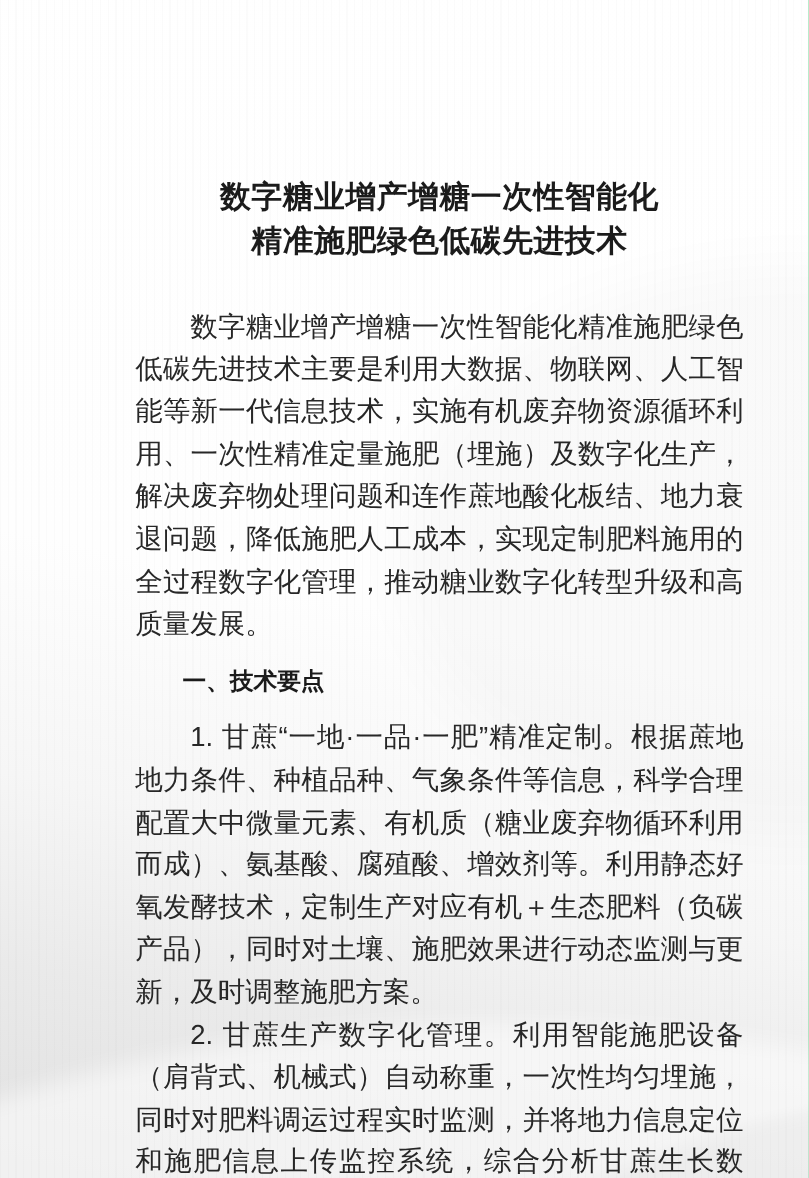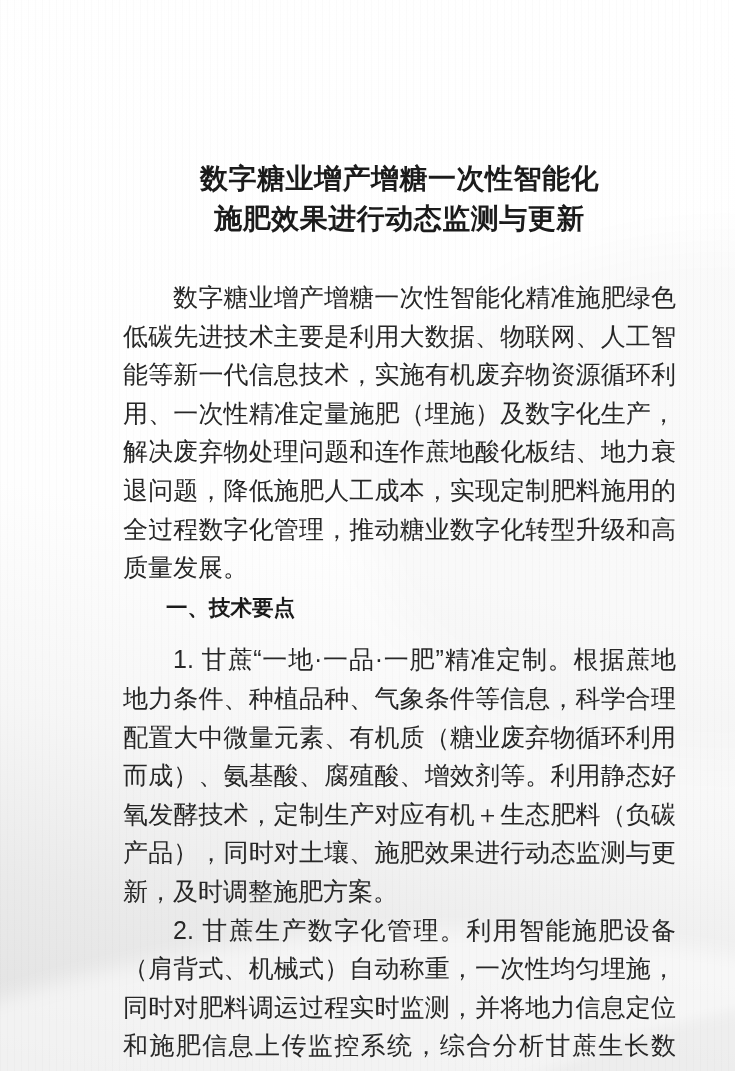--- a/index.html
+++ b/index.html
@@ -71,21 +71,21 @@
   .body-para {
     margin: 0;
     font-size: 25px;
     line-height: 38.6px;
     color: #272727;
     text-align: justify;
     text-indent: 2em;
   }
   .intro { margin-top: 39px; }
   .section-heading {
-    margin: 2px 0 13px 0;
+    margin: 13px 0 13px 0;
     font-size: 21.5px;
     line-height: 38.6px;
     font-weight: bold;
     color: #1b1b1b;
     text-indent: 2em;
   }
   .page-number {
     margin-top: 12px;
     font-size: 19px;
     line-height: 26px;
@@ -99,21 +99,21 @@
 
   <div class="bg-base"></div>
   <div class="bg-shade-right"></div>
   <div class="bg-swoosh-dark"></div>
   <div class="bg-swoosh-light"></div>
   <div class="bg-texture"></div>
 
   <div class="content">
     <h1 class="title">
       <span class="title-line">数字糖业增产增糖一次性智能化</span>
-      <span class="title-line">施肥效果进行动态监测与更新</span>
+      <span class="title-line">精准施肥绿色低碳先进技术</span>
     </h1>
 
     <p class="body-para intro">数字糖业增产增糖一次性智能化精准施肥绿色低碳先进技术主要是利用大数据、物联网、人工智能等新一代信息技术，实施有机废弃物资源循环利用、一次性精准定量施肥（埋施）及数字化生产，解决废弃物处理问题和连作蔗地酸化板结、地力衰退问题，降低施肥人工成本，实现定制肥料施用的全过程数字化管理，推动糖业数字化转型升级和高质量发展。</p>
 
     <h2 class="section-heading">一、技术要点</h2>
 
     <p class="body-para">1. 甘蔗“一地·一品·一肥”精准定制。根据蔗地地力条件、种植品种、气象条件等信息，科学合理配置大中微量元素、有机质（糖业废弃物循环利用而成）、氨基酸、腐殖酸、增效剂等。利用静态好氧发酵技术，定制生产对应有机＋生态肥料（负碳产品），同时对土壤、施肥效果进行动态监测与更新，及时调整施肥方案。</p>
 
     <p class="body-para">2. 甘蔗生产数字化管理。利用智能施肥设备（肩背式、机械式）自动称重，一次性均匀埋施，同时对肥料调运过程实时监测，并将地力信息定位和施肥信息上传监控系统，综合分析甘蔗生长数据，及时调整管理措施，实现项目施工可视化，从而促成甘蔗增产增糖目标的达成。</p>
 

